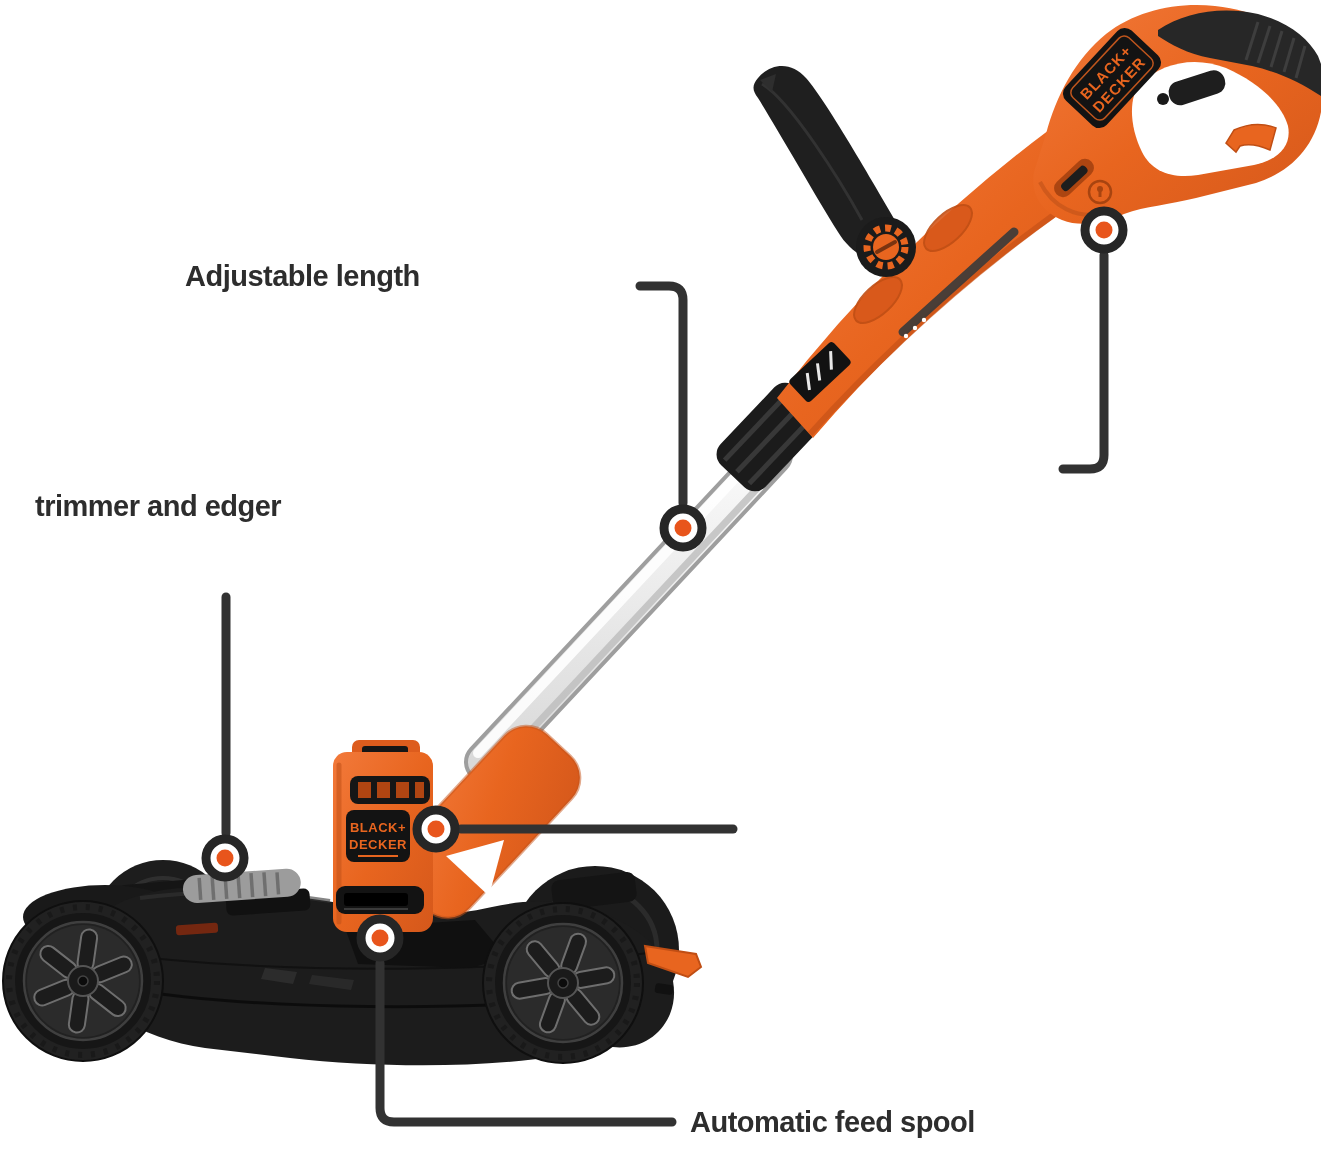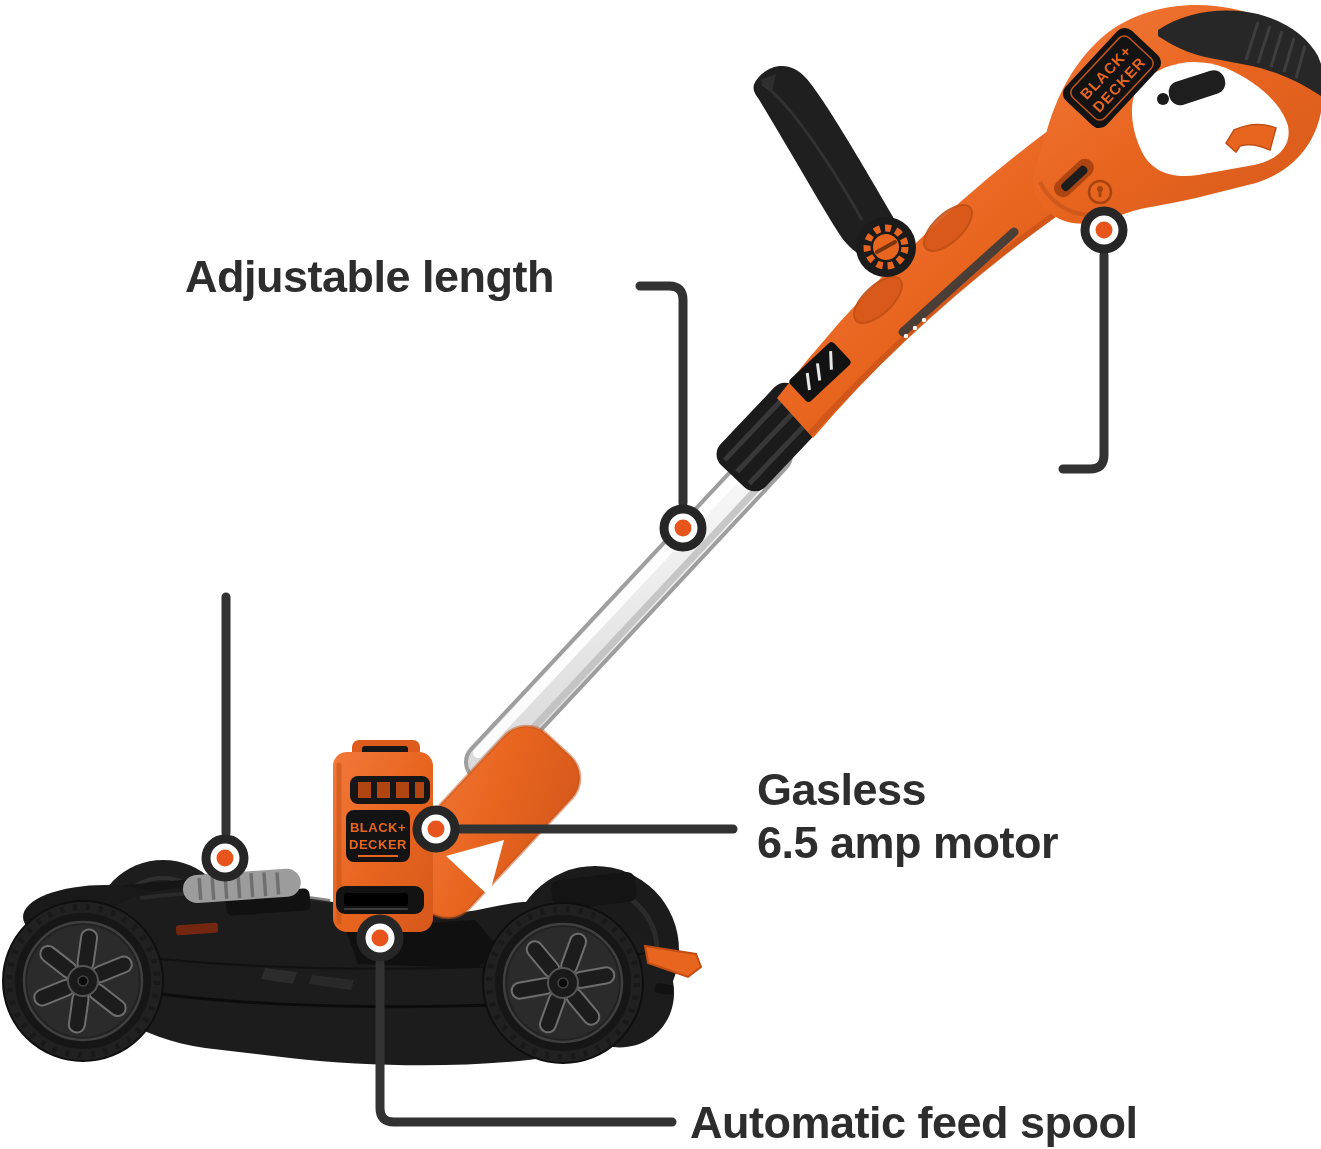--- a/index.html
+++ b/index.html
@@ -1,19 +1,19 @@
 <!DOCTYPE html>
 <html><head>
 <meta charset="utf-8">
 <style>
   html,body{margin:0;padding:0;background:#ffffff;}
   #stage{position:relative;width:1321px;height:1149px;background:#ffffff;overflow:hidden;
          font-family:"Liberation Sans",sans-serif;}
   #artwork{position:absolute;left:0;top:0;}
-  .callout-label{position:absolute;font-weight:bold;color:#2d2d2d;font-size:45px;
+  .callout-label{position:absolute;font-weight:bold;color:#2d2d2d;font-size:29px;
                  line-height:53px;letter-spacing:-0.5px;white-space:nowrap;}
   .brand-text{font-family:"Liberation Sans",sans-serif;font-weight:bold;fill:#e8651f;}
 </style>
 </head>
 <body>
 
 <div id="stage">
 
 <svg id="artwork" width="1321" height="1149" viewBox="0 0 1321 1149">
   <defs>
@@ -271,25 +271,22 @@
       <circle cx="380" cy="938" r="8.5" fill="#E8551C"></circle>
     </g>
   </g>
 </svg>
 
 <div class="callout-label" style="left:185px;top:250px;">
   <div>Adjustable length</div>
 </div>
 
 <div class="callout-label" style="left:35px;top:480px;">
-</div>
-
-
-<div class="callout-label" style="left:757px;top:763px;">
-  <div>Gasless</div>
-  <div>6.5 amp motor</div>
-</div>
+  <div>trimmer and edger</div>
+</div>
+
+
 
 <div class="callout-label" style="left:690px;top:1096px;text-align:right;">
   <div>Automatic feed spool</div>
 </div>
 
 </div>
 
 </body></html>

